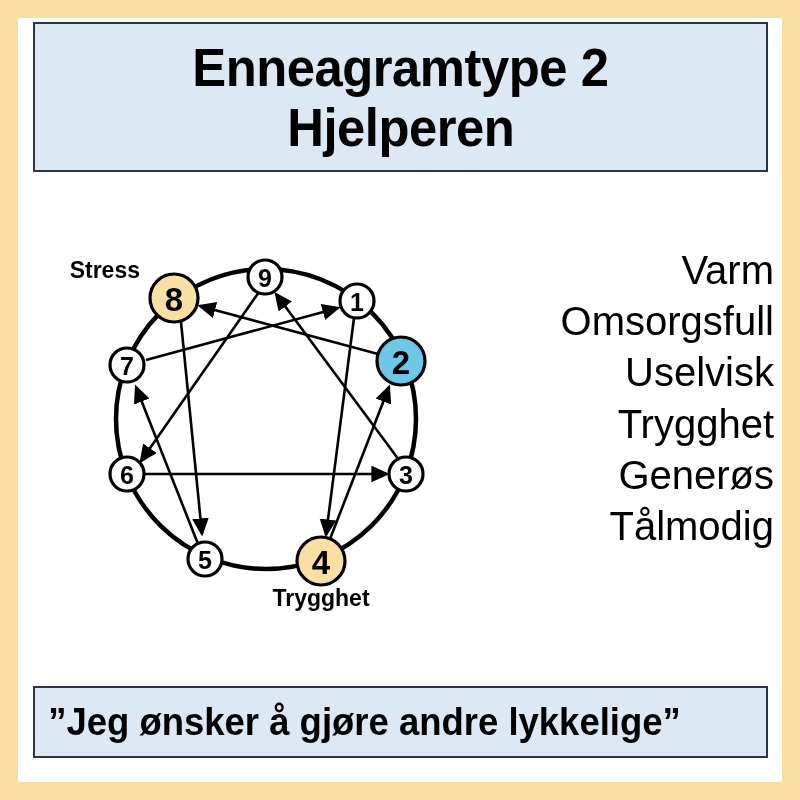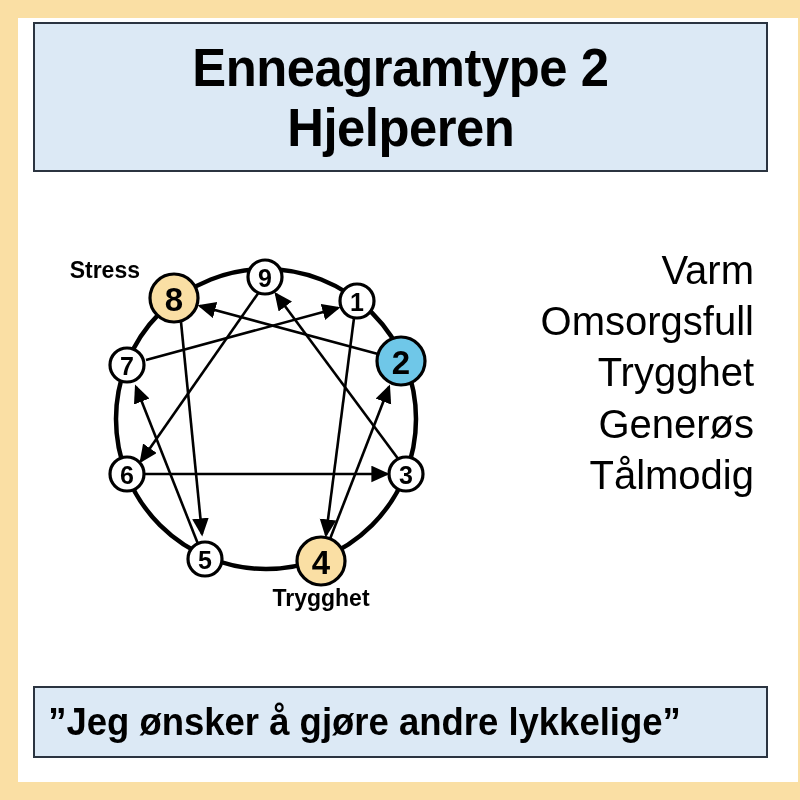--- a/index.html
+++ b/index.html
@@ -13,21 +13,20 @@
     font-family: "Liberation Sans", sans-serif;
     overflow: hidden;
   }
   .page {
     position: absolute;
     left: 18px;
     top: 18px;
     width: 764px;
     height: 764px;
     background: #ffffff;
-    padding-left: 16px;
   }
 
   
   .title-box {
     position: absolute;
     left: 15px;
     top: 4px;
     width: 735px;
     height: 150px;
     background: #dce9f5;
@@ -102,21 +101,21 @@
     font-size: 23px;
     font-weight: bold;
     fill: #000000;
   }
   .diagram-text.anchor-end { text-anchor: end; }
   .diagram-text.anchor-mid { text-anchor: middle; }
 
   
   .traits {
     position: absolute;
-    right: 28px;
+    right: 8px;
     top: 62px;
     width: 330px;
     text-align: right;
   }
   .trait {
     font-size: 40px;
     color: #000000;
     line-height: 1.28;
     white-space: nowrap;
   }
@@ -217,20 +216,21 @@
 
           <text class="diagram-text anchor-end" x="44" y="22">Stress</text>
           <text class="diagram-text anchor-mid" x="225" y="350">Trygghet</text>
         </g>
       </svg>
     </div>
 
     <div class="traits">
       <div class="trait">Varm</div>
       <div class="trait">Omsorgsfull</div>
+      <div class="trait">Uselvisk</div>
       <div class="trait">Trygghet</div>
       <div class="trait">Generøs</div>
       <div class="trait">Tålmodig</div>
     </div>
 
   </div>
 
   <div class="quote-box">
     <div class="quote-text">”Jeg ønsker å gjøre andre lykkelige”</div>
   </div>

